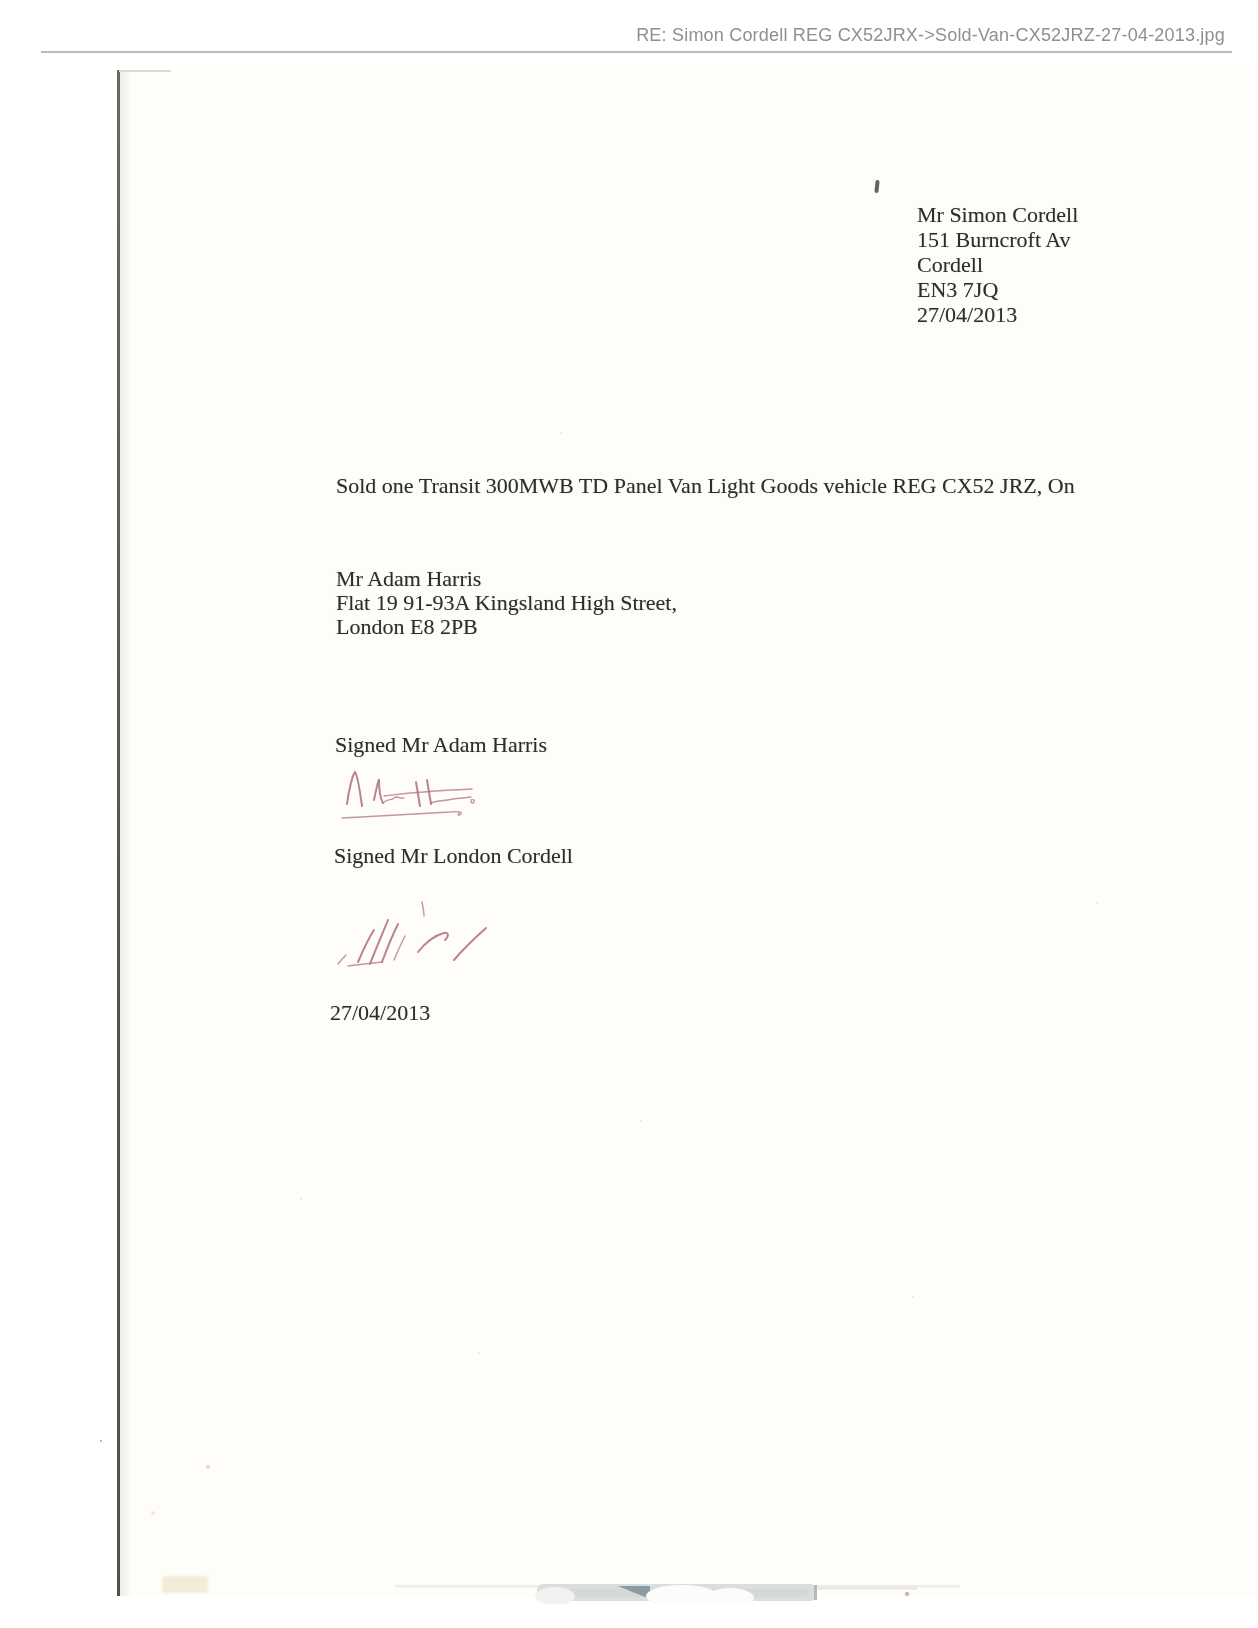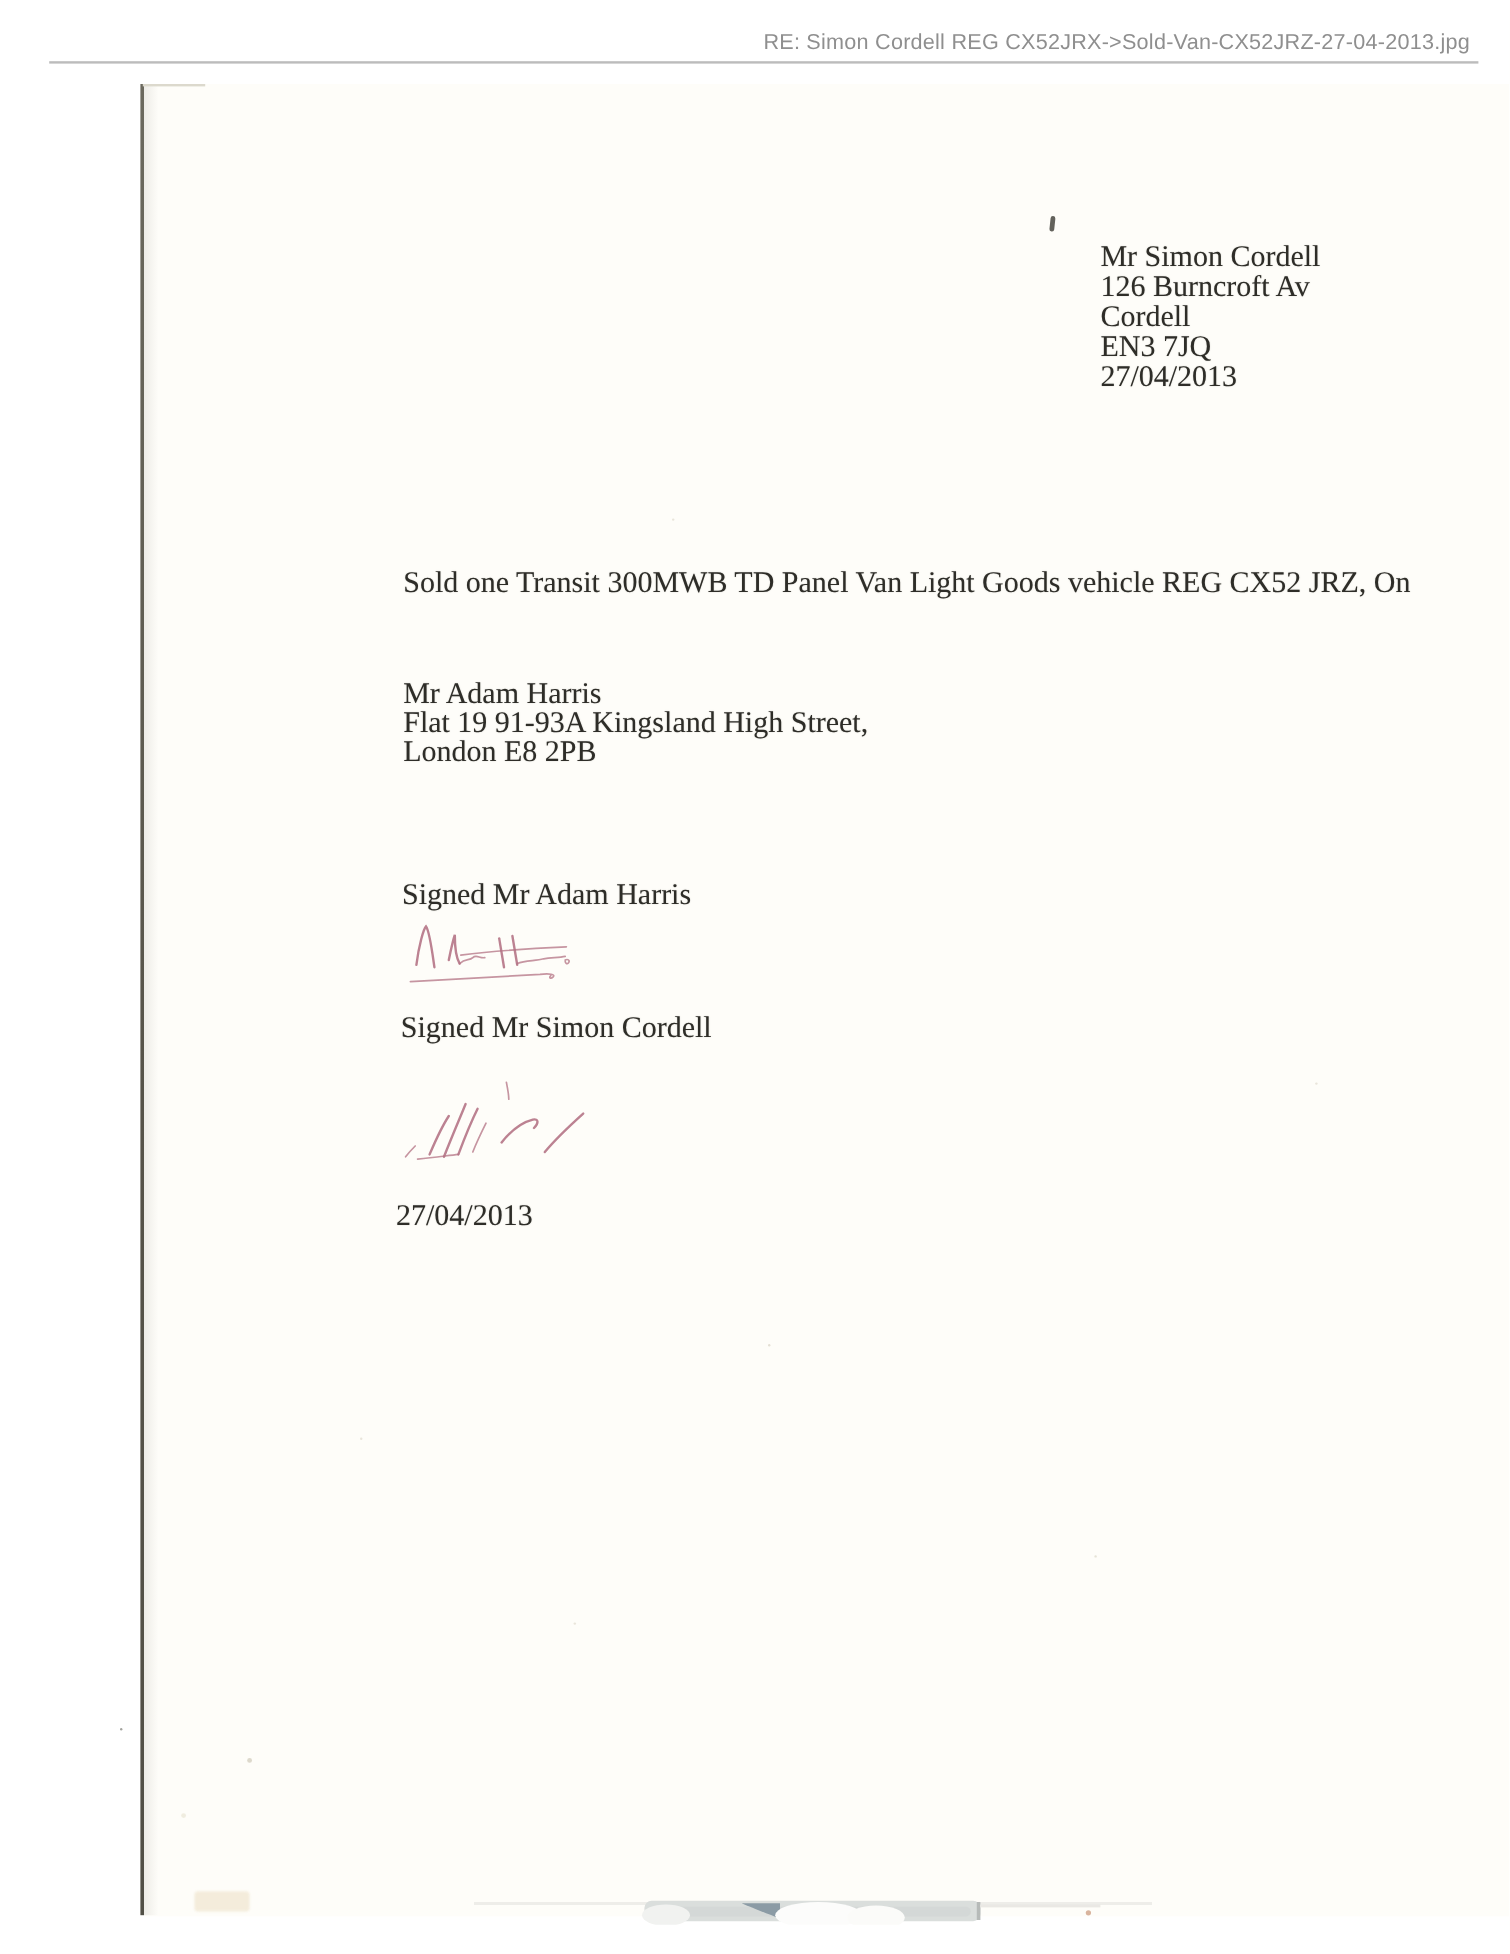--- a/index.html
+++ b/index.html
@@ -67,21 +67,21 @@
   .tan-smudge{
     position:absolute;left:162px;top:1576px;
     width:46px;height:17px;
     background:#ecdfc4;opacity:.55;
     border-radius:3px;filter:blur(1px);
   }
   
   .ltxt{
     position:absolute;
     color:#2e2d28;
-    font-size:25px;
+    font-size:22px;
     text-shadow:0 0 1px rgba(70,70,60,.35);
     white-space:nowrap;
   }
   .sender-block{left:917px;top:202px;line-height:25px;}
   .body-block{left:336px;top:474px;line-height:24.7px;text-align:center;}
   .buyer-block{left:336px;top:567px;line-height:24.2px;}
   .signed-adam-label{left:335px;top:732px;}
   .signed-simon-label{left:334px;top:843px;}
   .letter-date{left:330px;top:1000px;}
   
@@ -104,21 +104,21 @@
   <div class="page-tone"></div>
   <div class="page-left-edge"></div>
   <div class="page-edge-shadow"></div>
   <div class="page-top-edge"></div>
   <div class="ink-mark"></div>
   <div class="speckles"></div>
   <div class="tan-smudge"></div>
 
   <div class="ltxt sender-block">
     <div>Mr Simon Cordell</div>
-    <div>126 Burncroft Av</div>
+    <div>151 Burncroft Av</div>
     <div>Cordell</div>
     <div>EN3 7JQ</div>
     <div>27/04/2013</div>
   </div>
 
   <div class="ltxt body-block">
     <div>Sold one Transit 300MWB TD Panel Van Light Goods vehicle REG CX52 JRZ, On</div>
   </div>
 
   <div class="ltxt buyer-block">
@@ -134,21 +134,21 @@
     <path d="M44,34 C46,24 48,16 49,13 C49,22 50,32 53,37"></path>
     <path class="thin" d="M53,37 C58,32 61,35 64,32 C67,29 70,33 74,32"></path>
     <path class="thin" d="M54,30 C85,26 120,24 142,23"></path>
     <path d="M86,16 Q88,28 90,40"></path>
     <path d="M97,14 Q99,26 101,38"></path>
     <path class="thin" d="M101,37 C108,34 116,35 123,33 C130,32 136,32 141,31"></path>
     <path class="thin" d="M12,52 C50,50 90,48 120,46 C128,45 133,46 131,48 C129,50 127,49 129,47"></path>
     <path class="thin" d="M141,34 C143,33 145,34 144,36 C143,38 141,37 141,35"></path>
   </svg>
 
-  <div class="ltxt signed-simon-label">Signed Mr Simon Cordell</div>
+  <div class="ltxt signed-simon-label">Signed Mr London Cordell</div>
 
   <svg class="sig sig-simon" width="165" height="80" viewBox="0 0 165 80">
     <path class="thin" d="M4,74 C7,70 9,68 12,65"></path>
     <path d="M24,72 C30,58 36,46 40,40"></path>
     <path d="M36,74 C43,56 50,40 54,30"></path>
     <path d="M48,72 C54,56 60,42 64,34"></path>
     <path class="thin" d="M60,70 C64,60 68,52 71,46"></path>
     <path class="thin" d="M88,12 C89,17 90,22 90,26"></path>
     <path d="M84,62 C92,52 102,45 110,43 C115,42 115,46 111,50"></path>
     <path d="M120,70 C130,58 142,47 152,38"></path>

